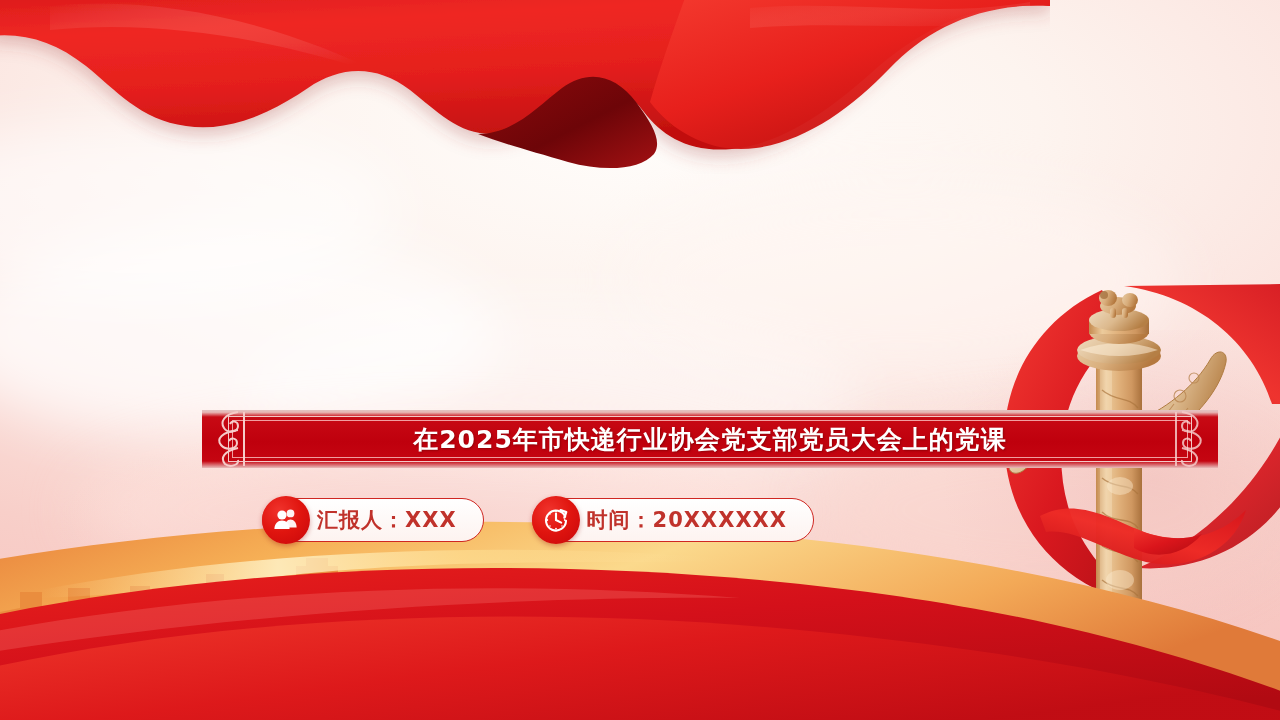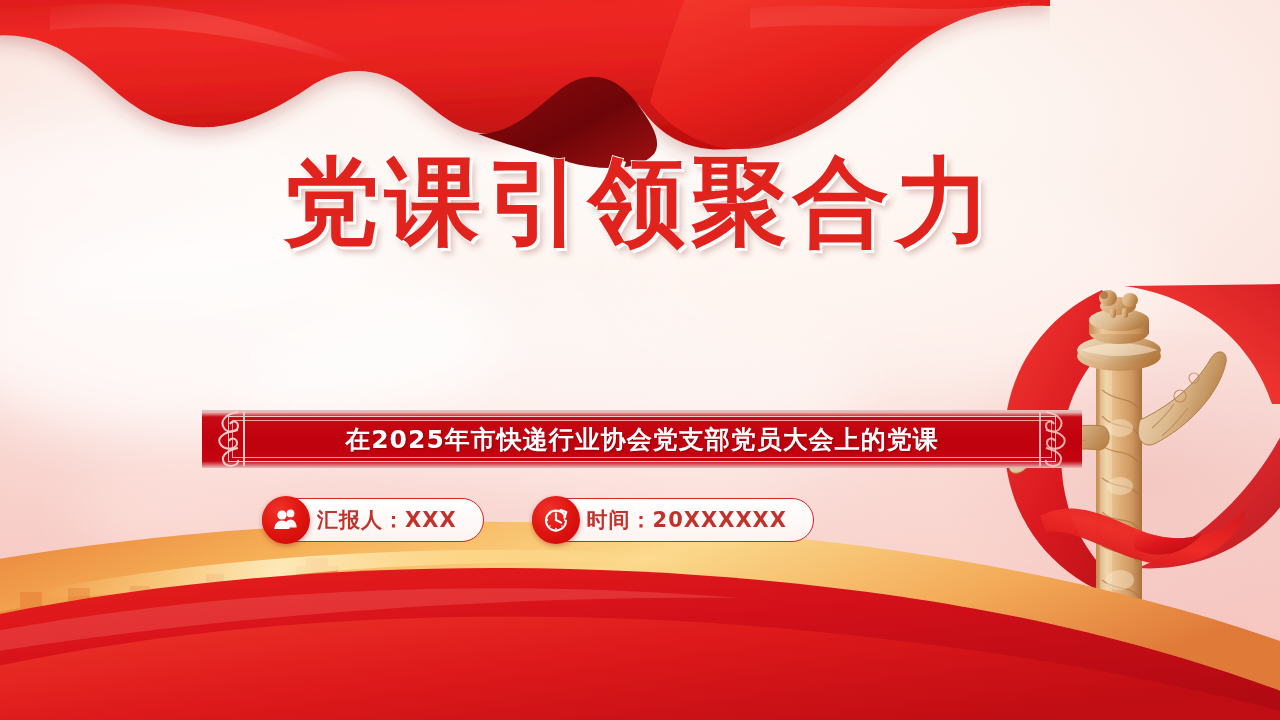--- a/index.html
+++ b/index.html
@@ -64,21 +64,21 @@
     -webkit-text-stroke:1.5px #ffffff;
     paint-order:stroke fill;
     text-shadow:
       3px 3px 0 rgba(255,255,255,.95),
       5px 6px 6px rgba(150,70,60,.32),
       0 1px 0 #ffffff;
   }
   .tline2{margin-top:-6px;}
 
   
-  .ribbon{position:absolute;left:202px;top:410px;width:880px;height:58px;z-index:6;}
+  .ribbon{position:absolute;left:202px;top:410px;width:1016px;height:58px;z-index:6;}
   .ribbon .plate{
     position:absolute;inset:0;
     background:linear-gradient(180deg,#e2c3c2 0%, #e7b6b4 4%, #c80a14 12%, #bf000d 55%, #c50511 88%, #e8bdbb 100%);
   }
   .ribbon .frame{
     position:absolute;left:26px;top:6px;right:26px;bottom:6px;
     border:1.6px solid #f4c8c6;
   }
   .ribbon .frame:after{
     content:"";position:absolute;left:3px;top:3px;right:3px;bottom:3px;
@@ -343,21 +343,20 @@
 
       <path fill="url(#bgRedA)" d="M-20,198 C200,152 470,134 760,160 C1000,182 1160,226 1300,278 L1300,300 L-20,300 Z"></path>
       <path fill="url(#bgRedB)" opacity="0.92" d="M-20,250 C220,196 520,182 820,212 C1030,233 1180,264 1300,296 L1300,300 L-20,300 Z"></path>
 
       <path fill="rgba(255,140,130,.25)" d="M-20,214 C200,172 470,156 740,178 C520,176 240,192 -20,234 Z"></path>
     </svg>
   </div>
 
 
   <div class="titles">
-    <div class="tline">党课引领聚合力</div>
   </div>
 
   <div class="ribbon">
     <div class="plate"></div>
 
     <div class="cloudcap cap-l">
       <svg width="58" height="58" viewBox="0 0 58 58" xmlns="http://www.w3.org/2000/svg">
         <g fill="none" stroke="#f5cbc9" stroke-width="2">
           <path d="M44,2 C30,4 26,12 30,18 C34,24 44,22 44,16 C44,11 38,10 36,14"></path>
           <path d="M44,20 C28,22 22,29 27,35 C32,41 43,39 43,33 C43,28 37,27 35,31"></path>

